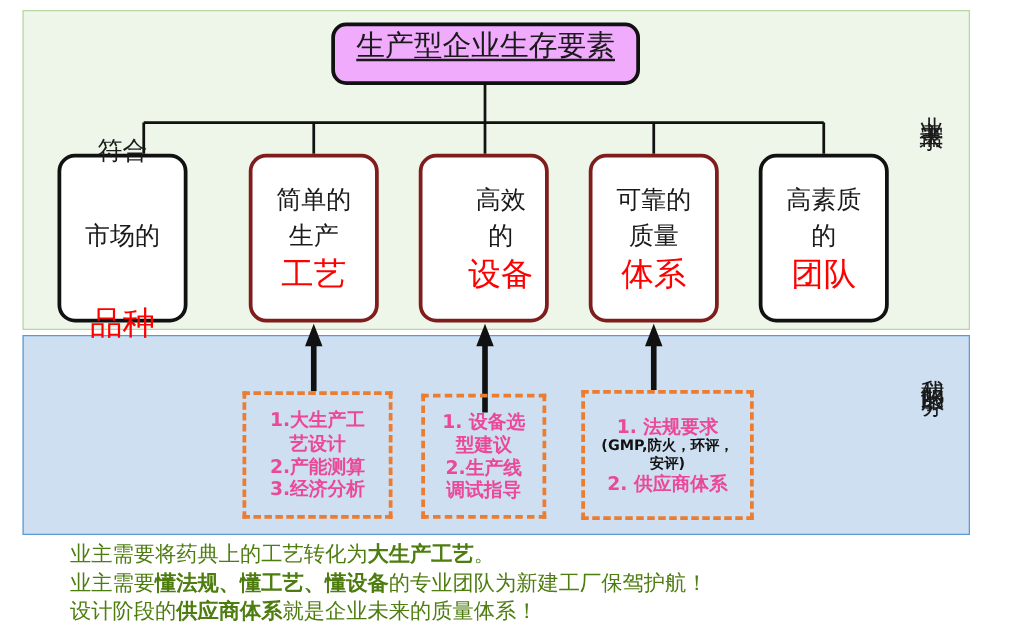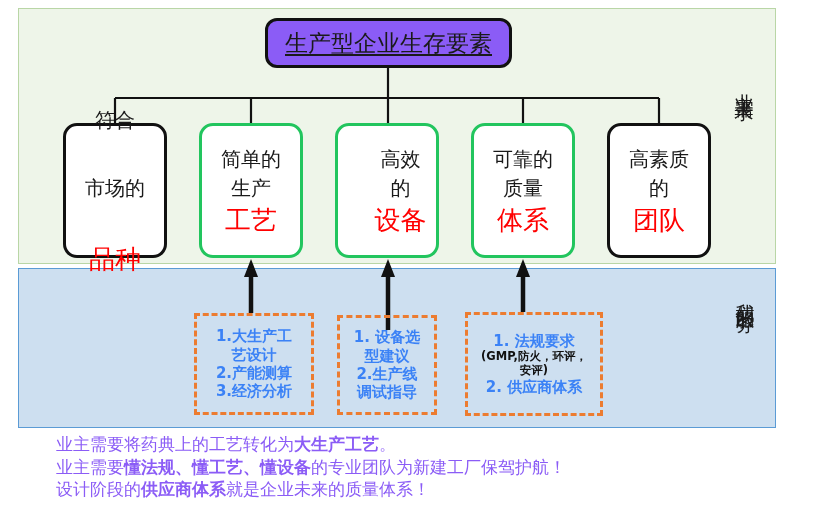--- a/index.html
+++ b/index.html
@@ -35,23 +35,23 @@
   }
   #label-owner{left:735px;top:78px;}
   #label-service{left:736px;top:288px;}
 
   
   #wires{position:absolute;left:0;top:0;width:822px;height:510px;}
 
   
   .node{
     position:absolute;box-sizing:border-box;
-    background:#8b5cf6;
+    background:#f0abfc;
     display:flex;flex-direction:column;
-    align-items:center;justify-content:center;
+    align-items:center;
   }
   #title-box{
     left:265px;top:18px;width:247px;height:50px;
     border:3px solid #111111;border-radius:12px;
   }
   #title-box .t{
     font-size:23px;color:#1a1a1a;
     text-decoration:underline;
     text-underline-offset:3px;
     white-space:nowrap;
@@ -61,57 +61,57 @@
   
   .ebox{
     position:absolute;box-sizing:border-box;
     top:123px;width:104px;height:135px;
     background:#ffffff;border-radius:14px;
     display:flex;flex-direction:column;
     align-items:center;justify-content:center;
     gap:9px;
   }
   .ebox.black{border:3.5px solid #111111;}
-  .ebox.orange{border:3px solid #22c55e;}
+  .ebox.orange{border:3px solid #7f1d1d;}
   .ebox .l1,.ebox .l2{font-size:20px;color:#1a1a1a;line-height:1;white-space:nowrap;}
   .ebox .key{font-size:26px;color:#ff0000;line-height:1;white-space:nowrap;}
 
-  #ebox-0{left:63px;gap:48px;}
+  #ebox-0{left:46px;gap:48px;}
   #ebox-1{left:199px;}
   #ebox-2{left:335px;padding-left:27px;}
   #ebox-3{left:471px;}
   #ebox-4{left:607px;}
 
   
   .dbox{
     position:absolute;box-sizing:border-box;
     border:3px dashed #ec7c30;
     background:transparent;
     display:flex;flex-direction:column;
     align-items:center;justify-content:center;
     text-align:center;
   }
   .dbox .ln{
-    font-size:15px;font-weight:bold;color:#3b82f6;
+    font-size:15px;font-weight:bold;color:#ec4899;
     line-height:1.22;white-space:nowrap;
   }
   .dbox .sub{
     font-size:11.5px;font-weight:bold;color:#111111;
     line-height:1.2;white-space:nowrap;
   }
   #dbox-0{left:194px;top:313px;width:120px;height:102px;}
   #dbox-1{left:337px;top:315px;width:100px;height:100px;justify-content:center;}
   #dbox-2{left:465px;top:312px;width:138px;height:104px;}
 
   
   #caption{
     position:absolute;left:56px;top:433px;width:760px;
   }
   #caption .cline{
-    font-size:17px;color:#8b5cf6;line-height:1.33;
+    font-size:17px;color:#4d7c0f;line-height:1.33;
     white-space:nowrap;
   }
   #caption .b{font-weight:bold;}
 </style>
 </head>
 <body>
 
 <div id="stage">
 
   <div class="panel" id="panel-owner"></div>

